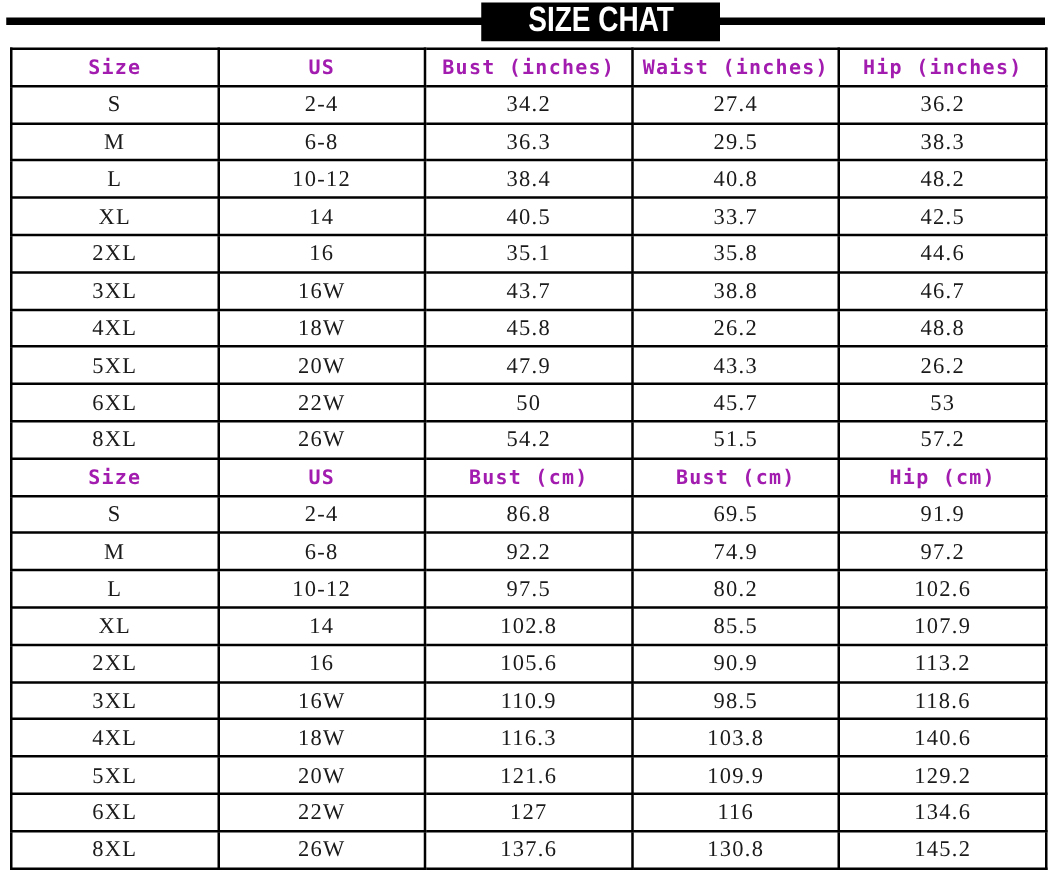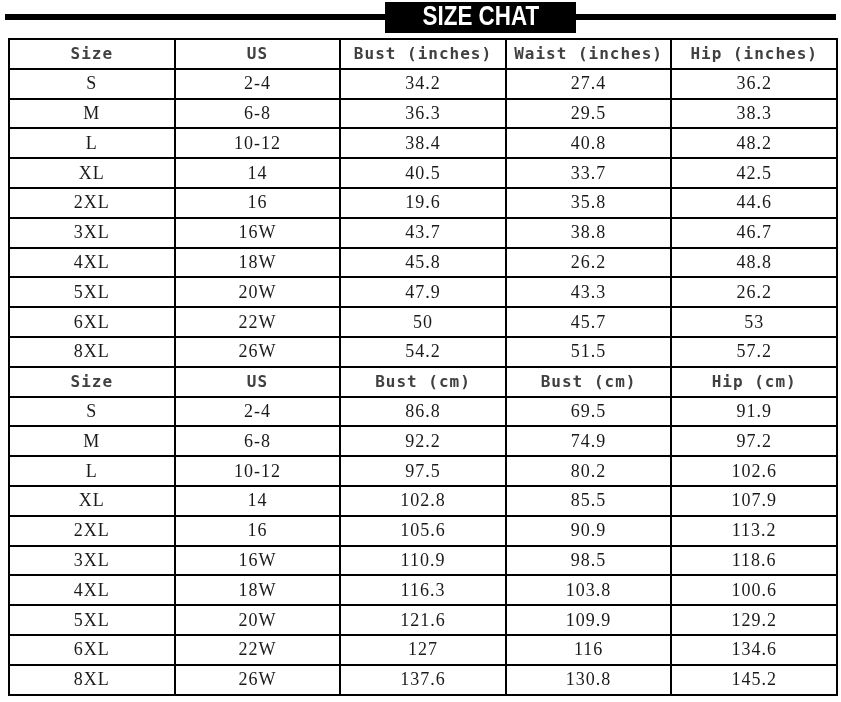--- a/index.html
+++ b/index.html
@@ -66,21 +66,21 @@
     text-align: center;
     vertical-align: middle;
     overflow: hidden;
     white-space: nowrap;
   }
   table.size-table th {
     font-family: "DejaVu Sans Mono", monospace;
     font-weight: bold;
     font-size: 16px;
     letter-spacing: 1px;
-    color: #404040;
+    color: #a21caf;
   }
   table.size-table td {
     font-family: "Liberation Serif", serif;
     font-weight: normal;
     font-size: 18px;
     letter-spacing: 1px;
     color: #1a1a1a;
   }
 </style>
 </head>
@@ -135,21 +135,21 @@
         <tr>
           <td>XL</td>
           <td>14</td>
           <td>40.5</td>
           <td>33.7</td>
           <td>42.5</td>
         </tr>
         <tr>
           <td>2XL</td>
           <td>16</td>
-          <td>19.6</td>
+          <td>35.1</td>
           <td>35.8</td>
           <td>44.6</td>
         </tr>
         <tr>
           <td>3XL</td>
           <td>16W</td>
           <td>43.7</td>
           <td>38.8</td>
           <td>46.7</td>
         </tr>
@@ -228,21 +228,21 @@
           <td>16W</td>
           <td>110.9</td>
           <td>98.5</td>
           <td>118.6</td>
         </tr>
         <tr>
           <td>4XL</td>
           <td>18W</td>
           <td>116.3</td>
           <td>103.8</td>
-          <td>100.6</td>
+          <td>140.6</td>
         </tr>
         <tr>
           <td>5XL</td>
           <td>20W</td>
           <td>121.6</td>
           <td>109.9</td>
           <td>129.2</td>
         </tr>
         <tr>
           <td>6XL</td>

